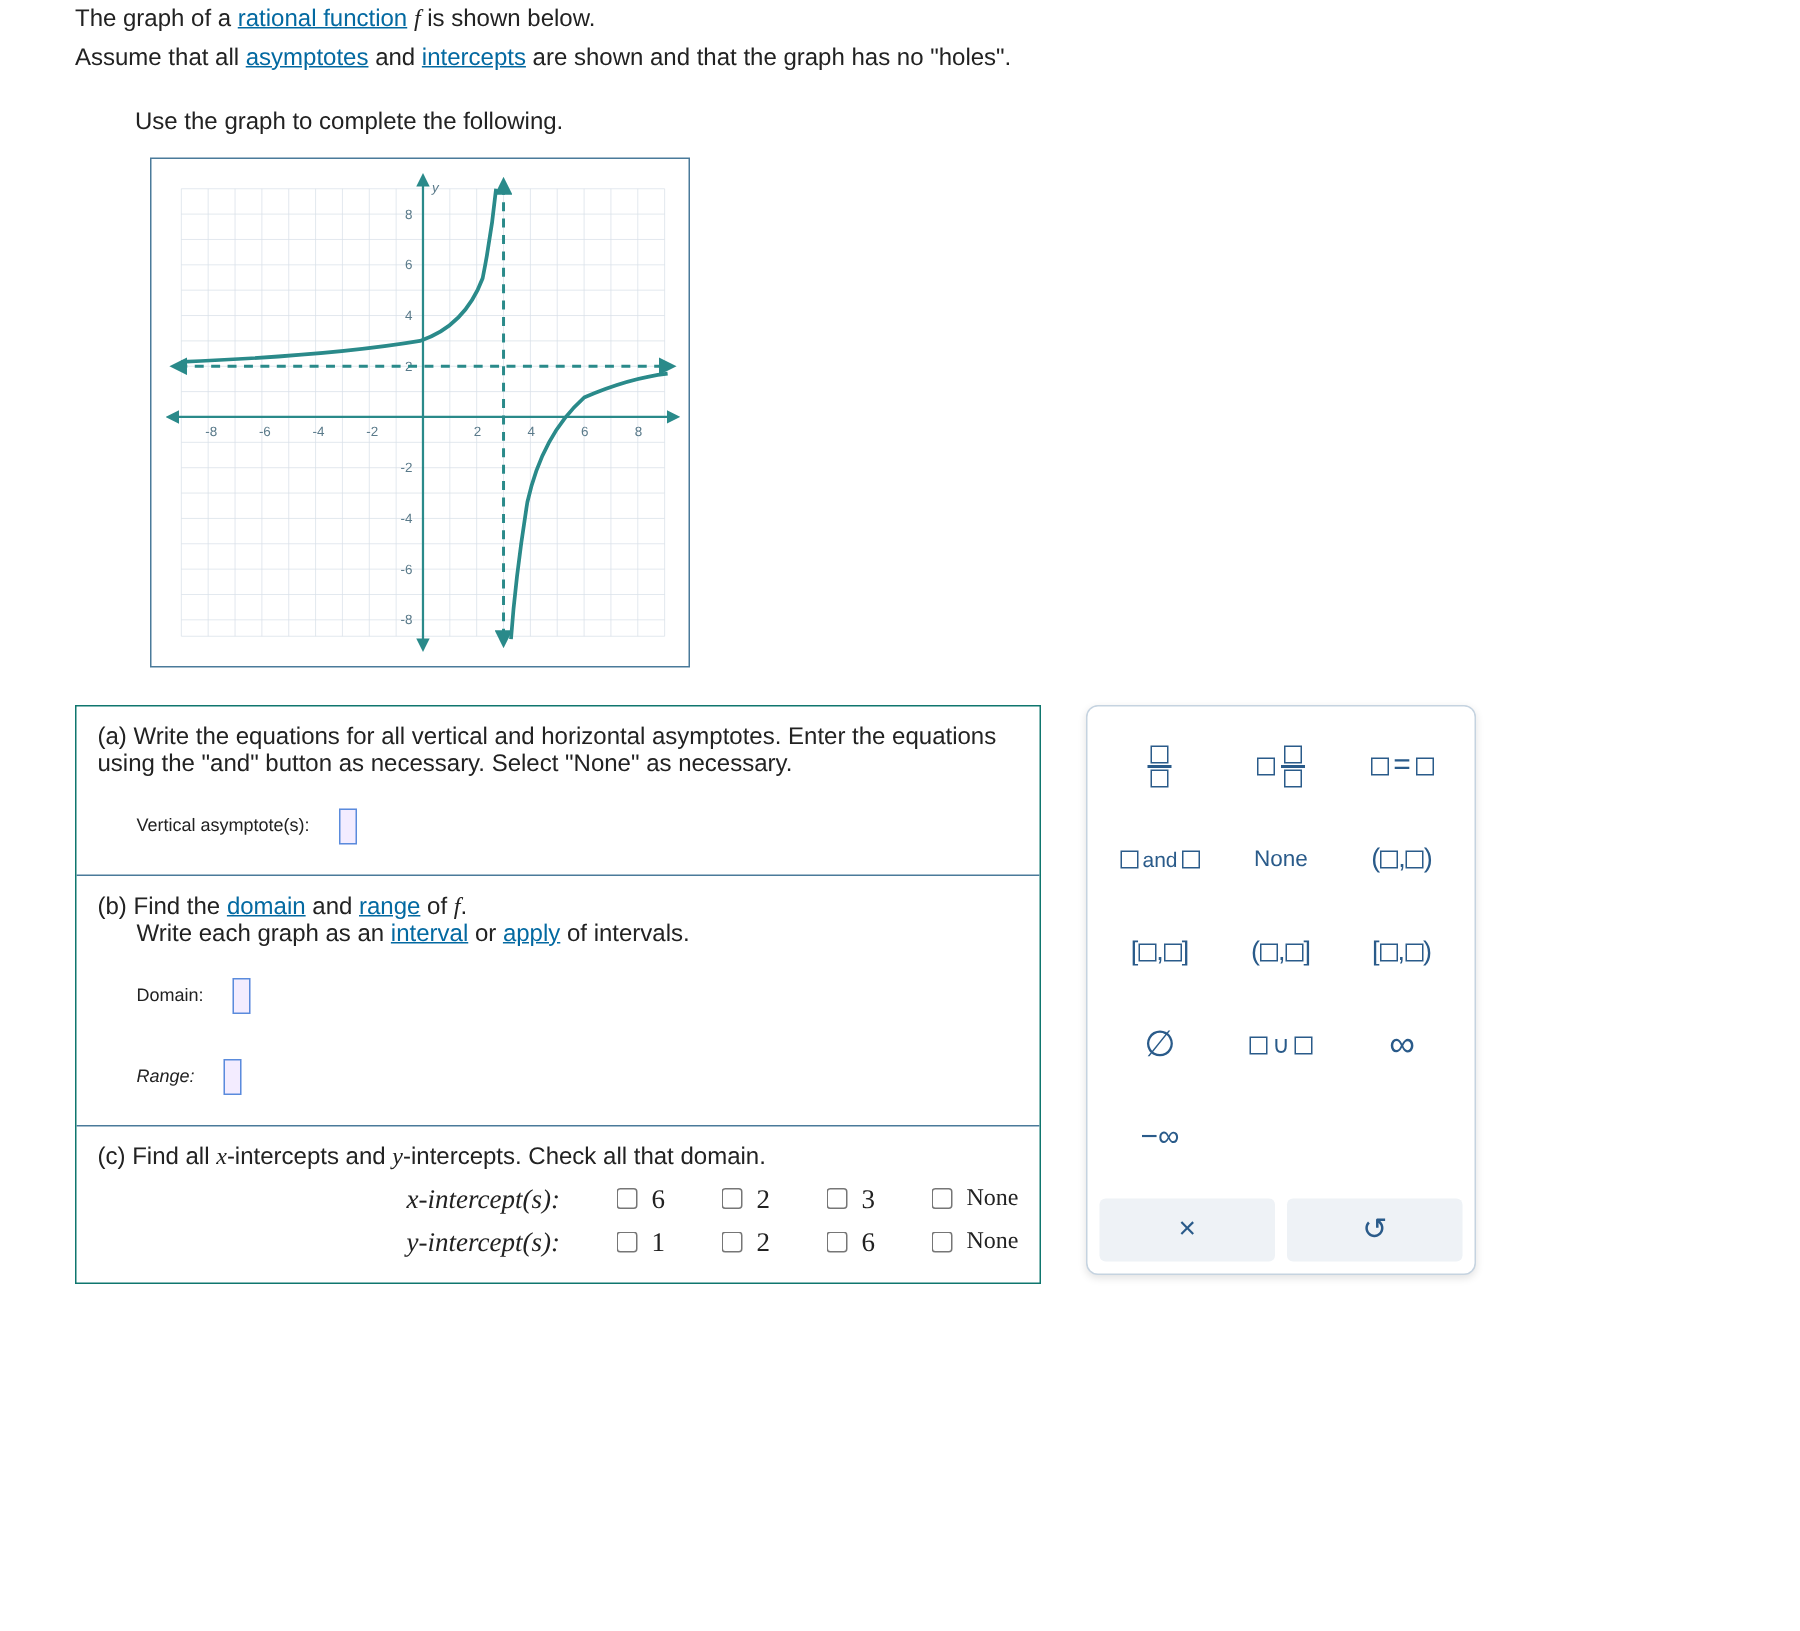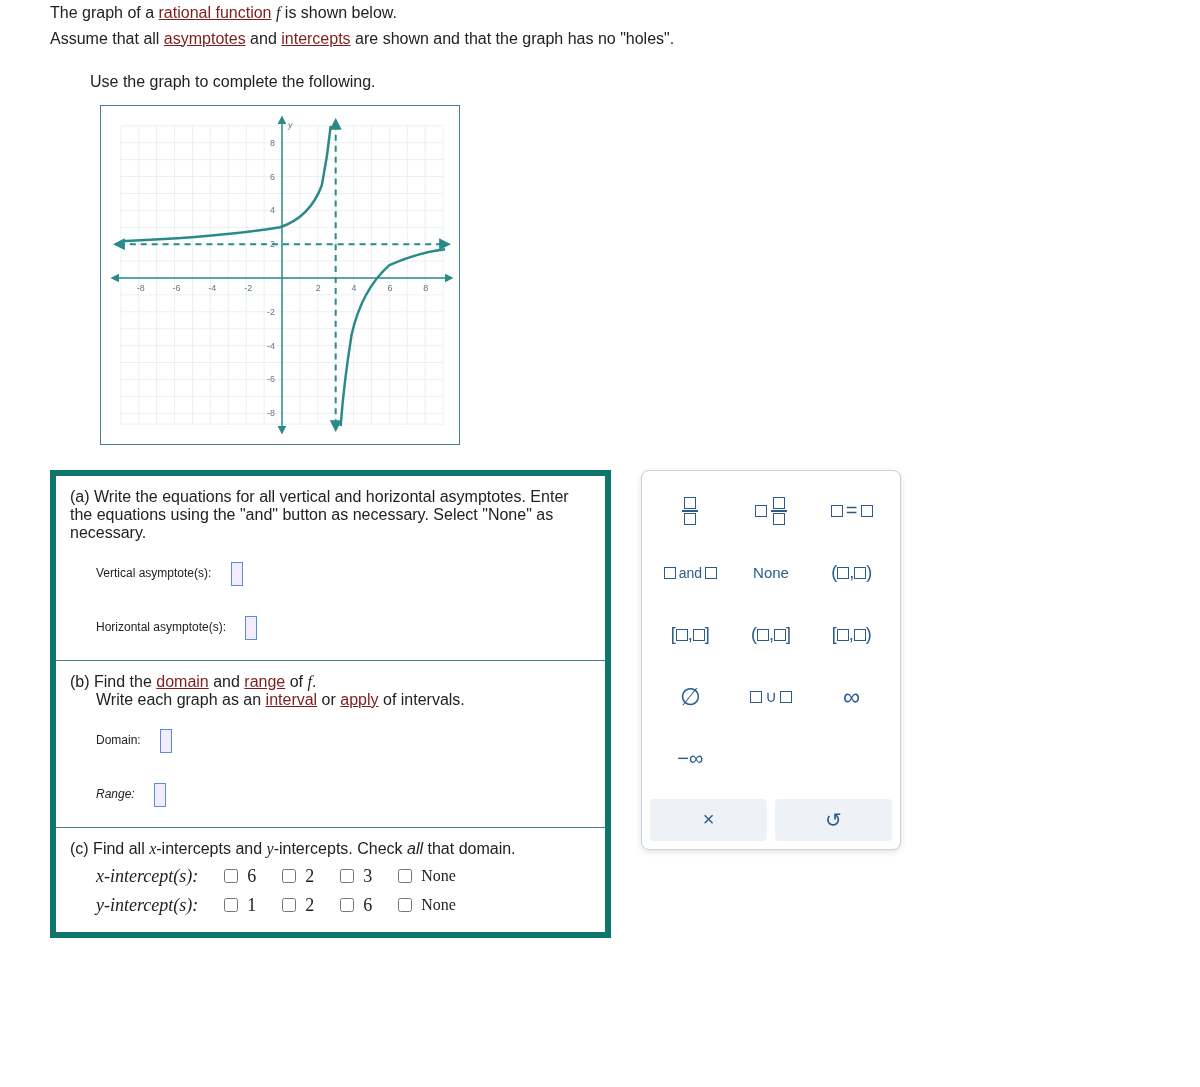--- a/index.html
+++ b/index.html
@@ -6,54 +6,54 @@
   body {
     font-family: Verdana, Arial, sans-serif;
     font-size: 16px;
     color: #222;
     padding: 0 50px 30px 50px;
     background: #fff;
     margin: 0;
     width: 1200px;
   }
   .intro { line-height: 1.6; }
-  .term { color: #7f1d1d; text-decoration: underline; cursor: pointer; }
+  .term { color: #0369a1; text-decoration: underline; cursor: pointer; }
   .fn { font-style: italic; font-family: Georgia, 'Times New Roman', serif; }
   .graph-box {
     border: 1px solid #4a7a9a;
     width: 360px;
     height: 340px;
     margin: 10px 0 25px 50px;
     display: flex;
     align-items: center;
     justify-content: center;
     background: #fff;
   }
   .main-row { display: flex; gap: 30px; align-items: flex-start; }
   .question-box {
-    border: 6px solid #0f766e;
-    width: 561px;
+    border: 1px solid #0f766e;
+    width: 644px;
   }
   .part {
     border-bottom: 1px solid #4a7a9a;
     padding: 12px 14px;
   }
   .part:last-child { border-bottom: none; }
   .part-label { display: inline; }
   .answer-line { margin: 20px 0 8px 26px; font-size: 12px; }
   .slot {
     display: inline-block;
     width: 12px;
     height: 24px;
     border: 1px solid #5a8bdc;
     background: #f3ecff;
     vertical-align: middle;
     margin-left: 16px;
   }
-  .chk-row { margin: 8px 0 4px 26px; display:flex; align-items:center; gap:22px; }
+  .chk-row { margin: 8px 0 4px 26px; display:flex; align-items:center; gap:34px;justify-content:flex-end; }
   .chk-label { font-style: italic; font-family: Georgia, 'Times New Roman', serif; font-size: 18px; }
   .chk { display:flex; align-items:center; gap:6px; }
   .chk input { width:14px; height:14px; }
   .chk span { font-family: Georgia, 'Times New Roman', serif; font-size: 18px; }
   .palette {
     border: 1px solid #c5d3e0;
     border-radius: 8px;
     box-shadow: 0 2px 6px rgba(0,0,0,0.12);
     padding: 14px 8px 8px 8px;
     width: 260px;
@@ -192,43 +192,39 @@
 
 <div class="main-row">
   <div class="question-box">
 
     <div class="part">
       <span class="part-label">(a) </span><span>Write the equations for all vertical and horizontal asymptotes. Enter the equations using the "and" button as necessary. Select "None" as necessary.</span>
       <div class="answer-line">
         <span>Vertical asymptote(s):</span>
         <span class="slot"></span>
       </div>
-      <div class="answer-line" style="margin-top:30px;">
-        <span>Horizontal asymptote(s):</span>
-        <span class="slot"></span>
-      </div>
     </div>
 
     <div class="part">
       <span class="part-label">(b) </span><span>Find the </span><span class="term">domain</span><span> and </span><span class="term">range</span><span> of </span><span class="fn">f</span><span>.</span>
       <div style="margin-left:26px;">
         <span>Write each graph as an </span><span class="term">interval</span><span> or </span><span class="term">apply</span><span> of intervals.</span>
       </div>
       <div class="answer-line">
         <span>Domain:</span>
         <span class="slot"></span>
       </div>
       <div class="answer-line" style="margin-top:30px;font-style:italic;">
         <span>Range:</span>
         <span class="slot"></span>
       </div>
     </div>
 
     <div class="part">
-      <span class="part-label">(c) </span><span>Find all </span><span class="fn">x</span><span>-intercepts and </span><span class="fn">y</span><span>-intercepts. Check </span><span style="font-style:italic;">all</span><span> that domain.</span>
+      <span class="part-label">(c) </span><span>Find all </span><span class="fn">x</span><span>-intercepts and </span><span class="fn">y</span><span>-intercepts. Check </span><span style="">all</span><span> that domain.</span>
       <div class="chk-row">
         <span class="chk-label"><span style="font-style:italic;">x</span>-intercept(s):</span>
         <label class="chk">
             <input type="checkbox" style="">
             <span>6</span>
           </label>
         <label class="chk">
             <input type="checkbox" style="">
             <span>2</span>
           </label>

